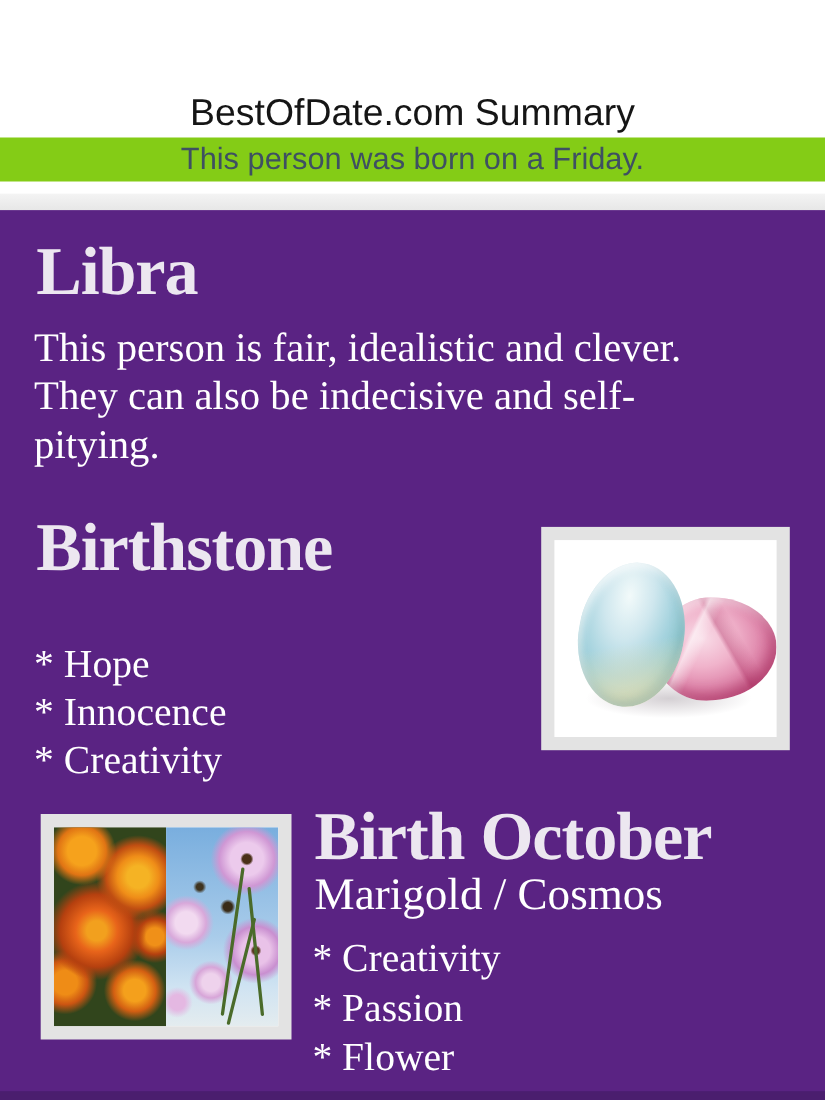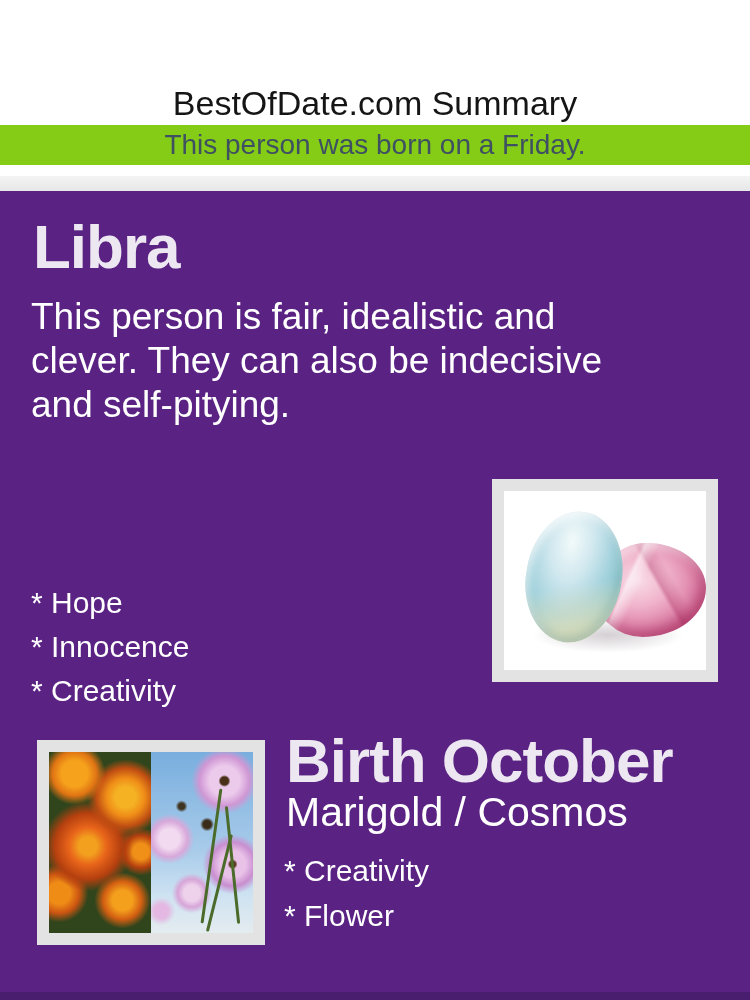--- a/index.html
+++ b/index.html
@@ -21,40 +21,41 @@
     font-size:28px;color:#3e5062;line-height:40px;background:#84cc16;
   }
   .divider{
     position:absolute;left:0;top:176px;width:750px;height:15px;
     background:linear-gradient(#f4f4f4,#e7e7e7);
   }
   
   .purple{
     position:absolute;left:0;top:191px;width:750px;height:809px;
     background:#5a2383;
+    font-family:Liberation Serif, serif;
   }
   .footer-bar{
     position:absolute;left:0;bottom:0;width:750px;height:8px;background:#4a1e6e;
   }
   .sec-h{
     position:absolute;margin:0;font-size:62px;font-weight:bold;color:#ece7f0;
     line-height:68px;letter-spacing:-1px;
   }
   .sec-sub{
     position:absolute;margin:0;font-size:41px;font-weight:400;color:#ffffff;line-height:48px;
   }
   .desc{
     position:absolute;left:31px;top:104px;width:590px;margin:0;
     font-size:37px;color:#ffffff;line-height:44px;font-weight:400;
   }
   .bullets{
     position:absolute;list-style:none;margin:0;padding:0;
   }
   .bullets li{
-    font-size:30px;color:#ffffff;line-height:30px;margin-bottom:14px;font-weight:400;
+    font-size:36px;color:#ffffff;line-height:30px;margin-bottom:14px;font-weight:400;
   }
   
   .photo-frame{
     position:absolute;background:#e3e3e3;padding:12px;box-sizing:border-box;
   }
   .photo{
     position:relative;width:100%;height:100%;background:#ffffff;overflow:hidden;
   }
   
   .gem-shadow{
@@ -118,20 +119,21 @@
 
   <div class="hdr-sub">BestOfDate.com Summary</div>
   <div class="hdr-note">This person was born on a Friday.</div>
   <div class="divider"></div>
 
   <div class="purple">
 
     <h2 class="sec-h" style="left:33px;top:22px;">Libra</h2>
     <p class="desc">This person is fair, idealistic and clever. They can also be indecisive and self-pitying.</p>
 
+    <h2 class="sec-h" style="left:33px;top:273px;">Birthstone</h2>
     <ul class="bullets" style="left:31px;top:397px;">
       <li>* Hope</li>
       <li>* Innocence</li>
       <li>* Creativity</li>
     </ul>
 
     <div class="photo-frame" style="left:492px;top:288px;width:226px;height:203px;">
       <div class="photo">
         <div class="gem-shadow"></div>
         <div class="tourmaline"></div>
@@ -147,19 +149,20 @@
           <div class="stem s2"></div>
           <div class="stem s3"></div>
         </div>
       </div>
     </div>
 
     <h2 class="sec-h" style="left:286px;top:536px;">Birth October</h2>
     <div class="sec-sub" style="left:286px;top:597px;">Marigold / Cosmos</div>
     <ul class="bullets" style="left:284px;top:665px;">
       <li style="margin-bottom:15px;">* Creativity</li>
+      <li style="margin-bottom:15px;">* Passion</li>
       <li>* Flower</li>
     </ul>
 
     <div class="footer-bar"></div>
   </div>
 
 </div>
 
 </body></html>

